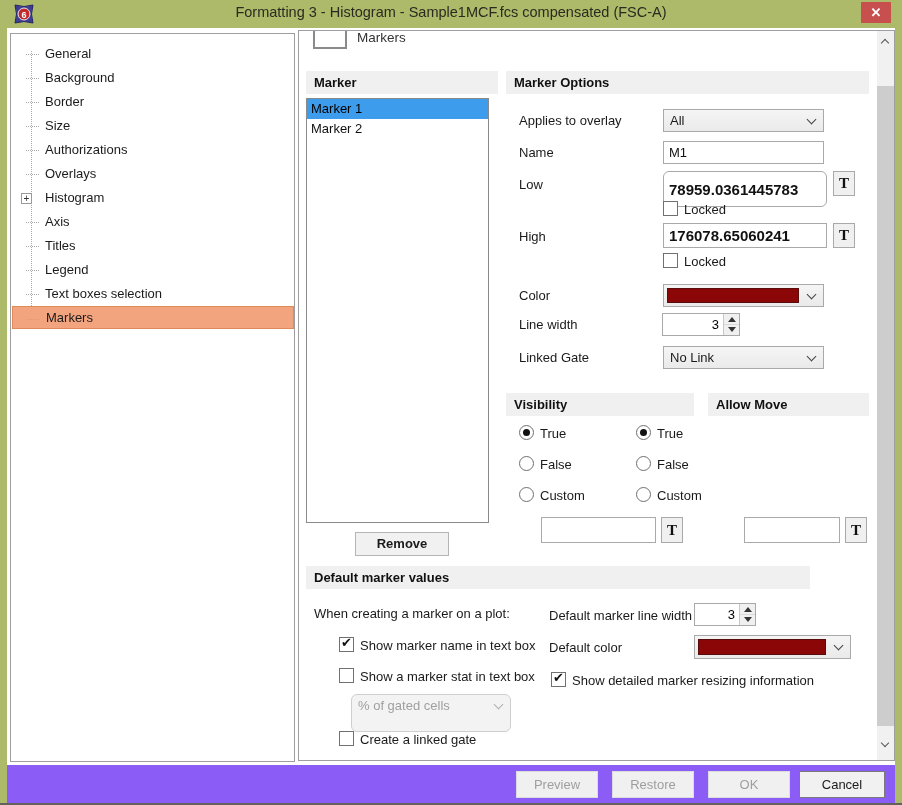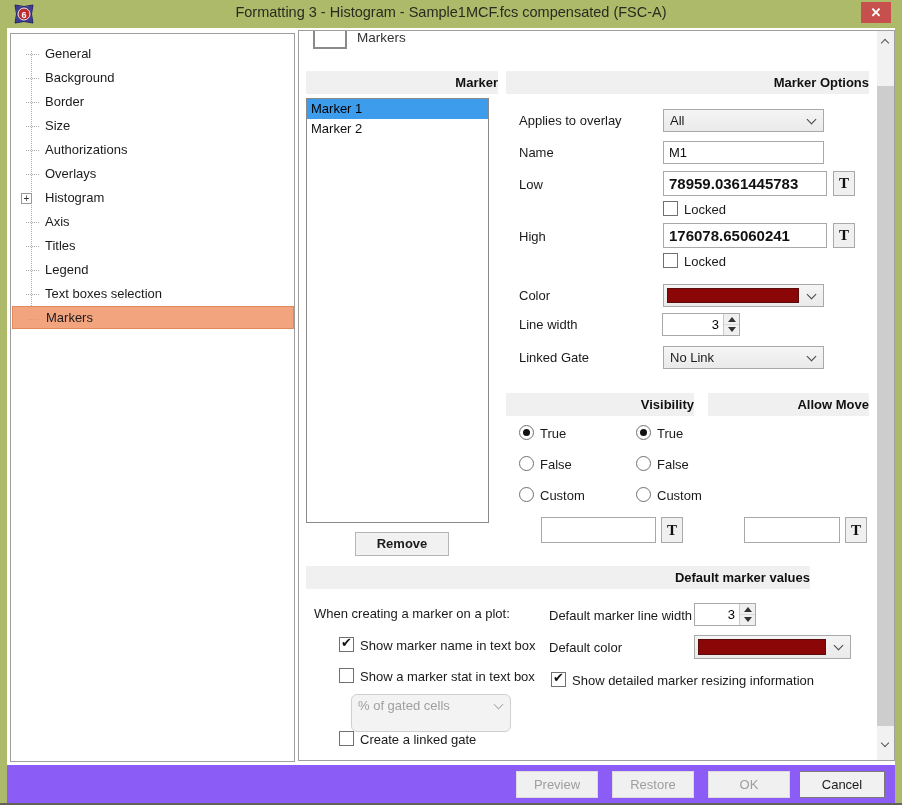--- a/index.html
+++ b/index.html
@@ -32,21 +32,21 @@
   .tree-row .row-label { position:absolute; left:33px; top:0; white-space:nowrap; }
   .tree-row.selected { background:#f2a47f; border:1px solid #e08a5c; height:23px; line-height:22px; }
   .expander { position:absolute; left:9px; top:7px; width:11px; height:11px; background:#fff;
               border:1px solid #9a9a9a; font-size:10px; line-height:9px; text-align:center;
               color:#333; }
 
   
   .content { position:absolute; left:291px; top:2px; width:597px; height:731px;
              border:1px solid #9f9f9f; background:#fff; overflow:hidden; }
   .hdr { position:absolute; background:#f0f0f0; font-weight:bold; font-size:13px;
-         color:#111; line-height:23px; height:23px; padding-left:8px;text-align:right; }
+         color:#111; line-height:23px; height:23px; padding-left:8px; }
   .lbl { position:absolute; font-size:13px; color:#1a1a1a; white-space:nowrap; }
 
   
   .section-heading-icon { position:absolute; left:14px; top:-14px; width:34px; height:32px;
                           border:2px solid #8a8a8a; }
   .section-heading-text { position:absolute; left:58px; top:-1px; font-size:13.5px; color:#333; }
 
   
   .listbox { position:absolute; left:7px; top:67px; width:183px; height:425px;
              border:1px solid #8a8a8a; background:#fff; }
@@ -204,21 +204,21 @@
       <div class="lbl" style="left:220px; top:82px;">Applies to overlay</div>
       <div class="combo" style="left:364px; top:78px; width:161px; height:23px;">
         <span>All</span>
         <span class="chev"></span>
       </div>
 
       <div class="lbl" style="left:220px; top:114px;">Name</div>
       <input class="input" style="left: 364px; top: 110px; width: 161px; height: 23px;" value="M1">
 
       <div class="lbl" style="left:220px; top:146px;">Low</div>
-      <input class="input big" style="left: 364px; top: 140px; width: 164px; height: 25px;" value="78959.0361445783">
+      <input class="input big" style="left: 364px; top: 140px; width: 164px; height: 36px; border-radius: 6px;" value="78959.0361445783">
       <div class="t-btn" style="left:534px; top:140px; height:25px; line-height:23px;">T</div>
       <span class="cb" style="left:364px; top:170px;"></span>
       <span class="cb-label" style="left:385px; top:171px;">Locked</span>
 
       <div class="lbl" style="left:220px; top:198px;">High</div>
       <input class="input big" style="left: 364px; top: 192px; width: 164px; height: 25px;" value="176078.65060241">
       <div class="t-btn" style="left:534px; top:192px; height:25px; line-height:23px;">T</div>
       <span class="cb" style="left:364px; top:222px;"></span>
       <span class="cb-label" style="left:385px; top:223px;">Locked</span>
 

